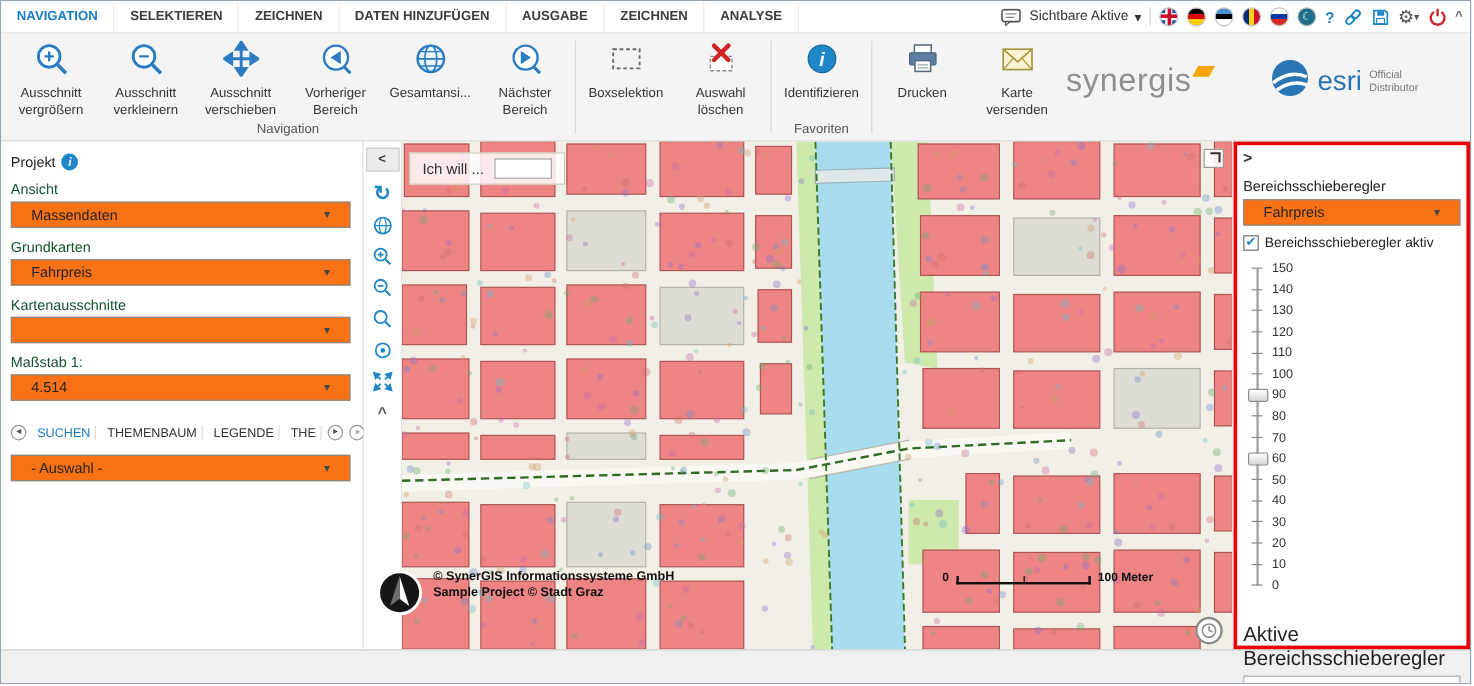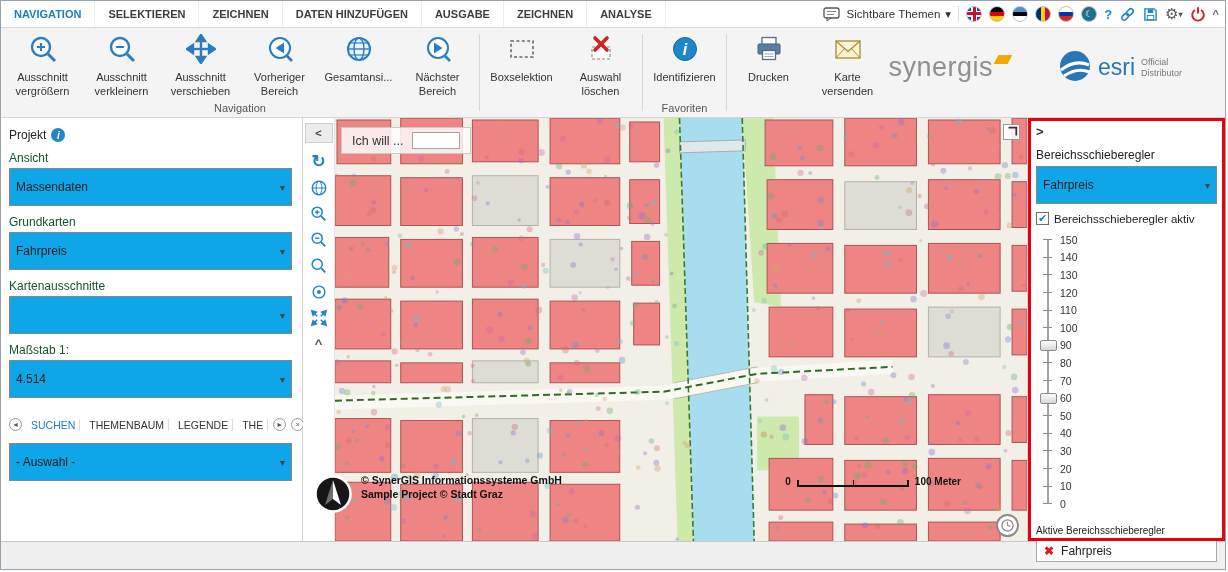--- a/index.html
+++ b/index.html
@@ -47,21 +47,21 @@
   .esri-sub{width:58px;font-size:9px;line-height:1.15;color:#777}
 
   
   .main{flex:1;display:flex;position:relative;min-height:0}
 
   
   .left-panel{width:302px;border-right:1px solid #d6d6d6;padding:10px 10px 0 8px;background:#fff;flex:0 0 auto}
   .lp-project{display:flex;align-items:flex-end;gap:5px;margin-bottom:8px;font-size:12px;color:#222}
   .info-badge{width:14px;height:14px;border-radius:50%;background:#1f86c8;color:#fff;font-size:10px;font-weight:bold;font-style:italic;display:inline-flex;align-items:center;justify-content:center}
   .lp-label{font-size:12px;color:#14532d;margin:9px 0 3px}
-  .select{height:38px;border:1px solid #868686;background:#0ea5e9;display:flex;align-items:center;justify-content:space-between;padding:0 6px;font-size:12px;color:#222;cursor:pointer}
+  .select{height:22px;border:1px solid #868686;background:#f97316;display:flex;align-items:center;justify-content:space-between;padding:0 16px;font-size:12px;color:#222;cursor:pointer}
   .select .caret{color:#444;font-size:10px}
   .ltabs{display:flex;align-items:center;gap:5px;margin-top:16px;padding:4px 0;font-size:10.5px}
   .ltab{color:#333;cursor:pointer;padding:0 4px;border-right:1px solid #ddd;white-space:nowrap}
   .ltab:last-of-type{border-right:none}
   .ltab.active{color:#1a7dc4}
   .circ{width:13px;height:13px;min-width:13px;border:1px solid #999;border-radius:50%;display:inline-flex;align-items:center;justify-content:center;font-size:7px;color:#555;cursor:pointer;background:#fff}
   .lp-select2{margin-top:8px}
 
   
   .strip{width:32px;background:#fff;border-right:1px solid #e5e5e5;display:flex;flex-direction:column;align-items:center;padding-top:5px;gap:3px;flex:0 0 auto}
@@ -93,21 +93,21 @@
   .rp-expand{width:20px;height:17px;display:flex;align-items:center;font-weight:bold;color:#333;cursor:pointer;font-size:13px;margin-bottom:8px}
   .rp-title{font-size:12px;color:#222;margin-bottom:4px}
   .rp-check{display:flex;align-items:center;gap:5px;margin:8px 0 4px;font-size:11.5px;color:#222;cursor:pointer}
   .checkbox{width:13px;height:13px;min-width:13px;border:1px solid #707070;background:#fff;color:#1f86c8;font-size:11px;line-height:11px;display:flex;align-items:center;justify-content:center}
   .slider{position:relative;height:282px;margin-top:6px;margin-left:2px}
   .slider-track{position:absolute;left:9px;top:9px;bottom:9px;width:2px;background:#a3a3a3}
   .tickrow{height:17.6px;display:flex;align-items:center;position:relative;z-index:1}
   .tickrow .tick{width:9px;height:1px;background:#8a8a8a;margin-left:5px}
   .tickrow .num{font-size:10.5px;color:#333;margin-left:8px}
   .handle{position:absolute;left:2px;width:17px;height:11px;background:linear-gradient(#fefefe,#d6d6d6);border:1px solid #8a8a8a;border-radius:2px;z-index:2;cursor:grab}
-  .rp-active-label{font-size:10px;color:#222;margin-top:12px}
+  .rp-active-label{font-size:17px;color:#222;margin-top:22px}
   .rp-active-item{margin-top:4px;height:22px;border:1px solid #a8a8a8;background:#fff;display:flex;align-items:center;gap:7px;padding:0 7px;font-size:12px;color:#222;cursor:pointer}
   .red-x{color:#d42222;font-size:12px;font-weight:bold}
 
   
   .statusbar{height:28px;background:#f0f0f0;border-top:1px solid #c9c9c9;flex:0 0 auto}
 </style>
 </head>
 <body>
 
 <div class="app">
@@ -139,21 +139,21 @@
     <div class="tabbar-right">
       <span class="hicon">
         <svg width="17" height="15" viewBox="0 0 17 15">
             <rect x="1" y="1" width="15" height="10" rx="2" fill="#fff" stroke="#555" stroke-width="1.3"></rect>
             <polygon points="4,11 8,11 4,14" fill="#fff" stroke="#555" stroke-width="1"></polygon>
             <line x1="4" y1="4.5" x2="13" y2="4.5" stroke="#888" stroke-width="1"></line>
             <line x1="4" y1="7.5" x2="11" y2="7.5" stroke="#888" stroke-width="1"></line>
           </svg>
       </span>
       <span class="vt-label">
-        <span>Sichtbare Themen</span>
+        <span>Sichtbare Aktive</span>
         <span class="caret">▾</span>
       </span>
       <span class="sep"></span>
       <span class="flag flag-uk"></span>
       <span class="flag flag-de"></span>
       <span class="flag flag-ee"></span>
       <span class="flag flag-ro"></span>
       <span class="flag flag-ru"></span>
       <span class="flag flag-crescent">
           <span>☾</span>

